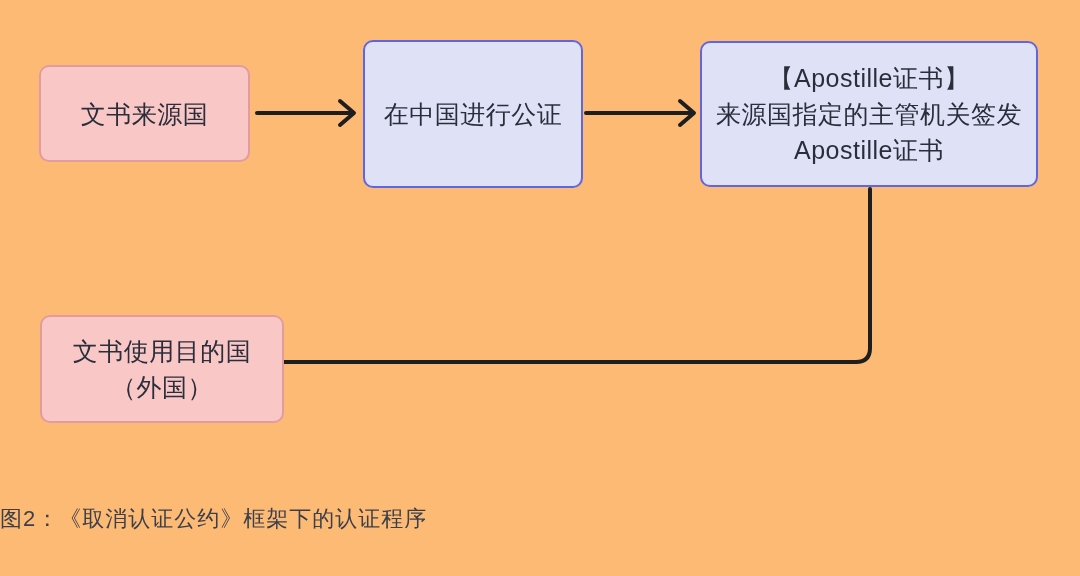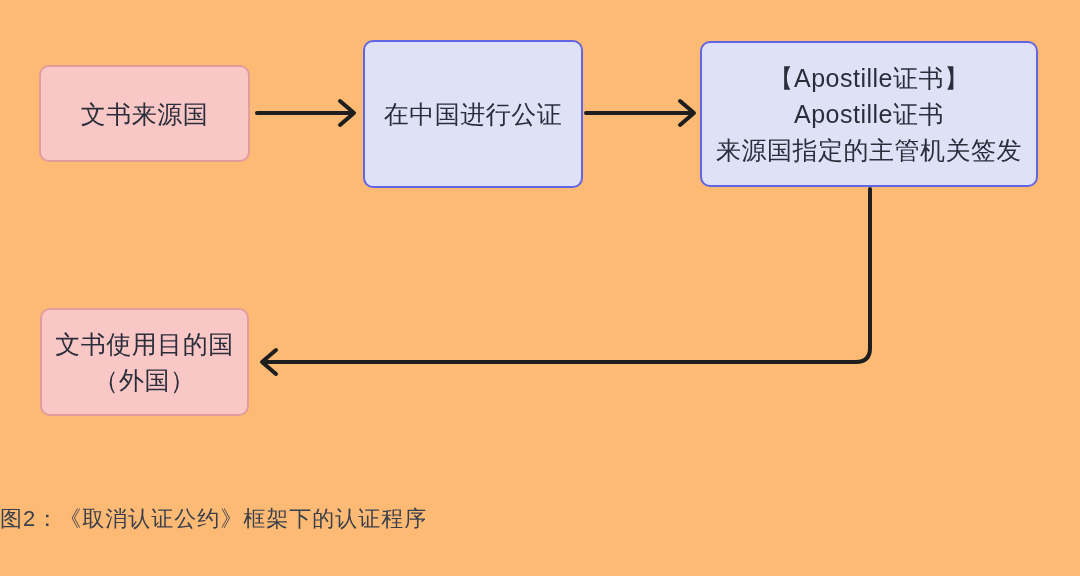--- a/index.html
+++ b/index.html
@@ -39,21 +39,21 @@
     background: #f8c7c6;
     border: 2.5px solid #e29c9e;
   }
   .node.purple {
     background: #dfe1f6;
     border: 2.5px solid #6165e3;
   }
   .node-source    { left: 39px;  top: 65px;  width: 211px; height: 97px;  }
   .node-notary    { left: 363px; top: 40px;  width: 220px; height: 148px; }
   .node-apostille { left: 700px; top: 41px;  width: 338px; height: 146px; justify-content: center; }
-  .node-dest      { left: 40px;  top: 308px; width: 209px; height: 108px; }
+  .node-dest      { left: 40px;  top: 315px; width: 244px; height: 108px; }
   .caption {
     position: absolute;
     left: 0;
     top: 503px;
     width: 1000px;
     font-size: 22px;
     line-height: 32px;
     color: #3a3f4b;
     letter-spacing: 1px;
   }
@@ -84,22 +84,22 @@
   <div class="node pink node-source">
     <div>文书来源国</div>
   </div>
 
   <div class="node purple node-notary">
     <div>在中国进行公证</div>
   </div>
 
   <div class="node purple node-apostille">
     <div>【Apostille证书】</div>
+    <div>来源国指定的主管机关签发</div>
     <div>Apostille证书</div>
-    <div>来源国指定的主管机关签发</div>
   </div>
 
   <div class="node pink node-dest">
     <div>文书使用目的国</div>
     <div>（外国）</div>
   </div>
 
   <div class="caption">图2：《取消认证公约》框架下的认证程序</div>
 
 </div>

